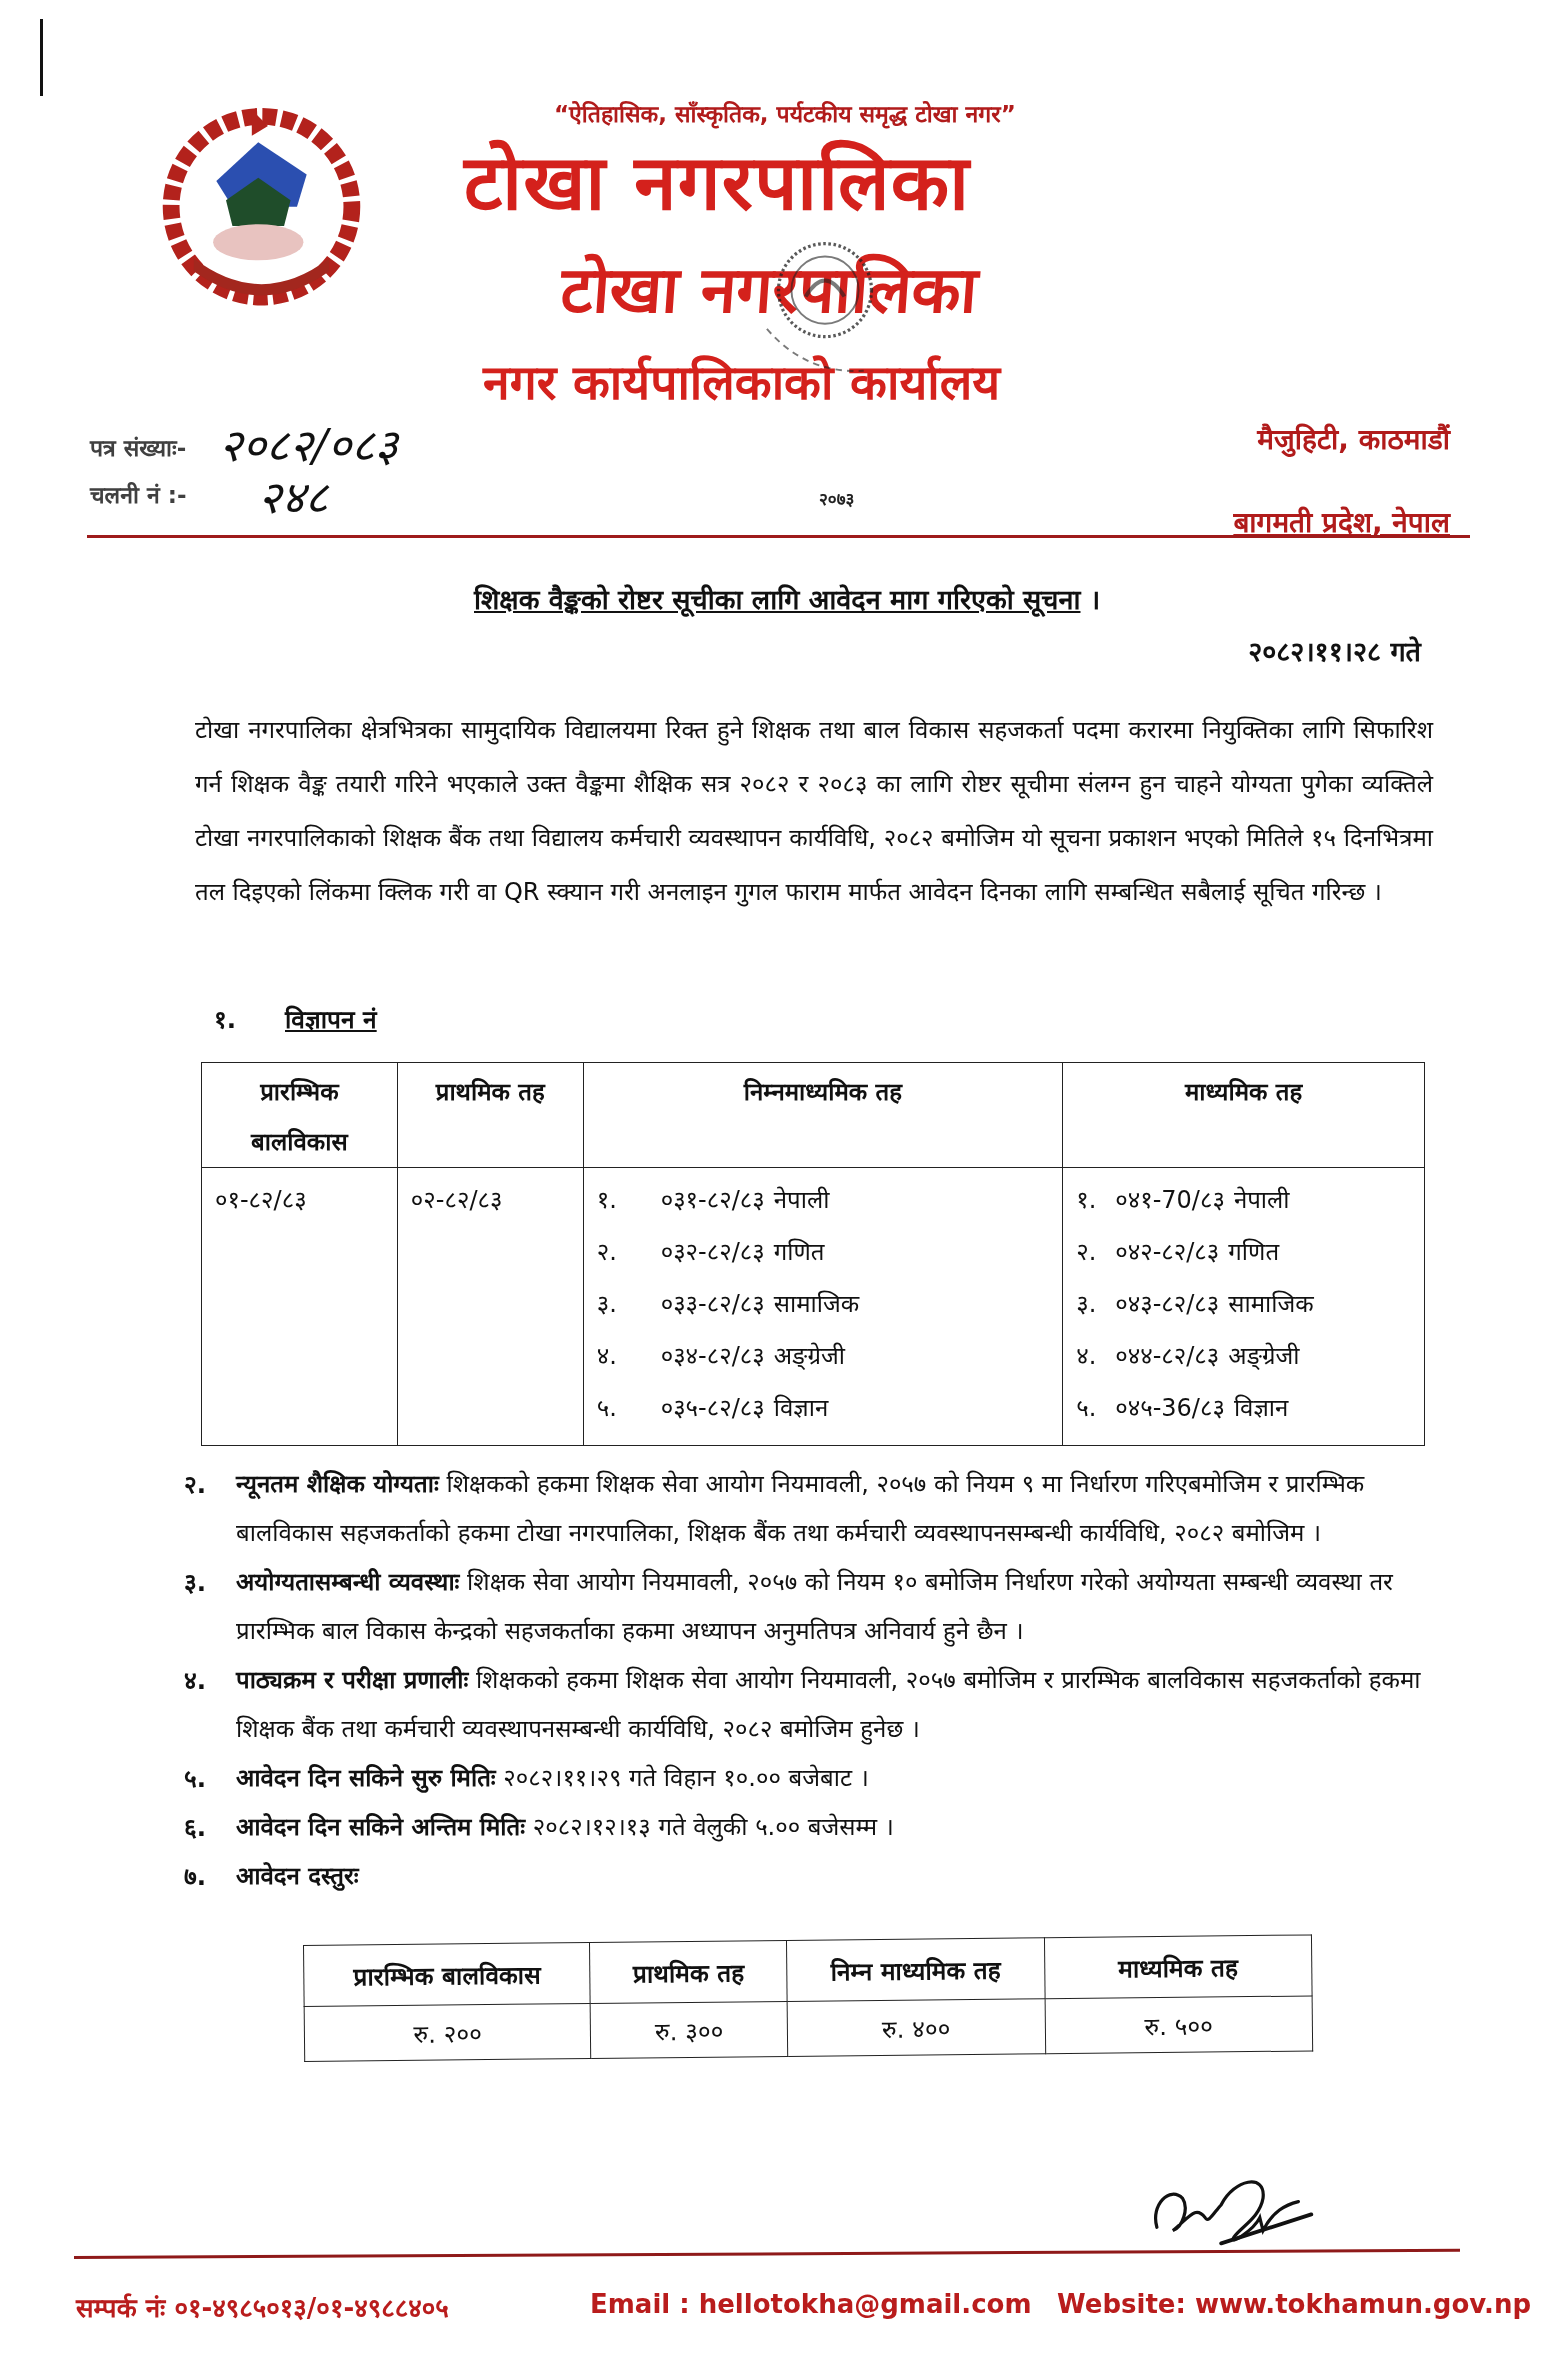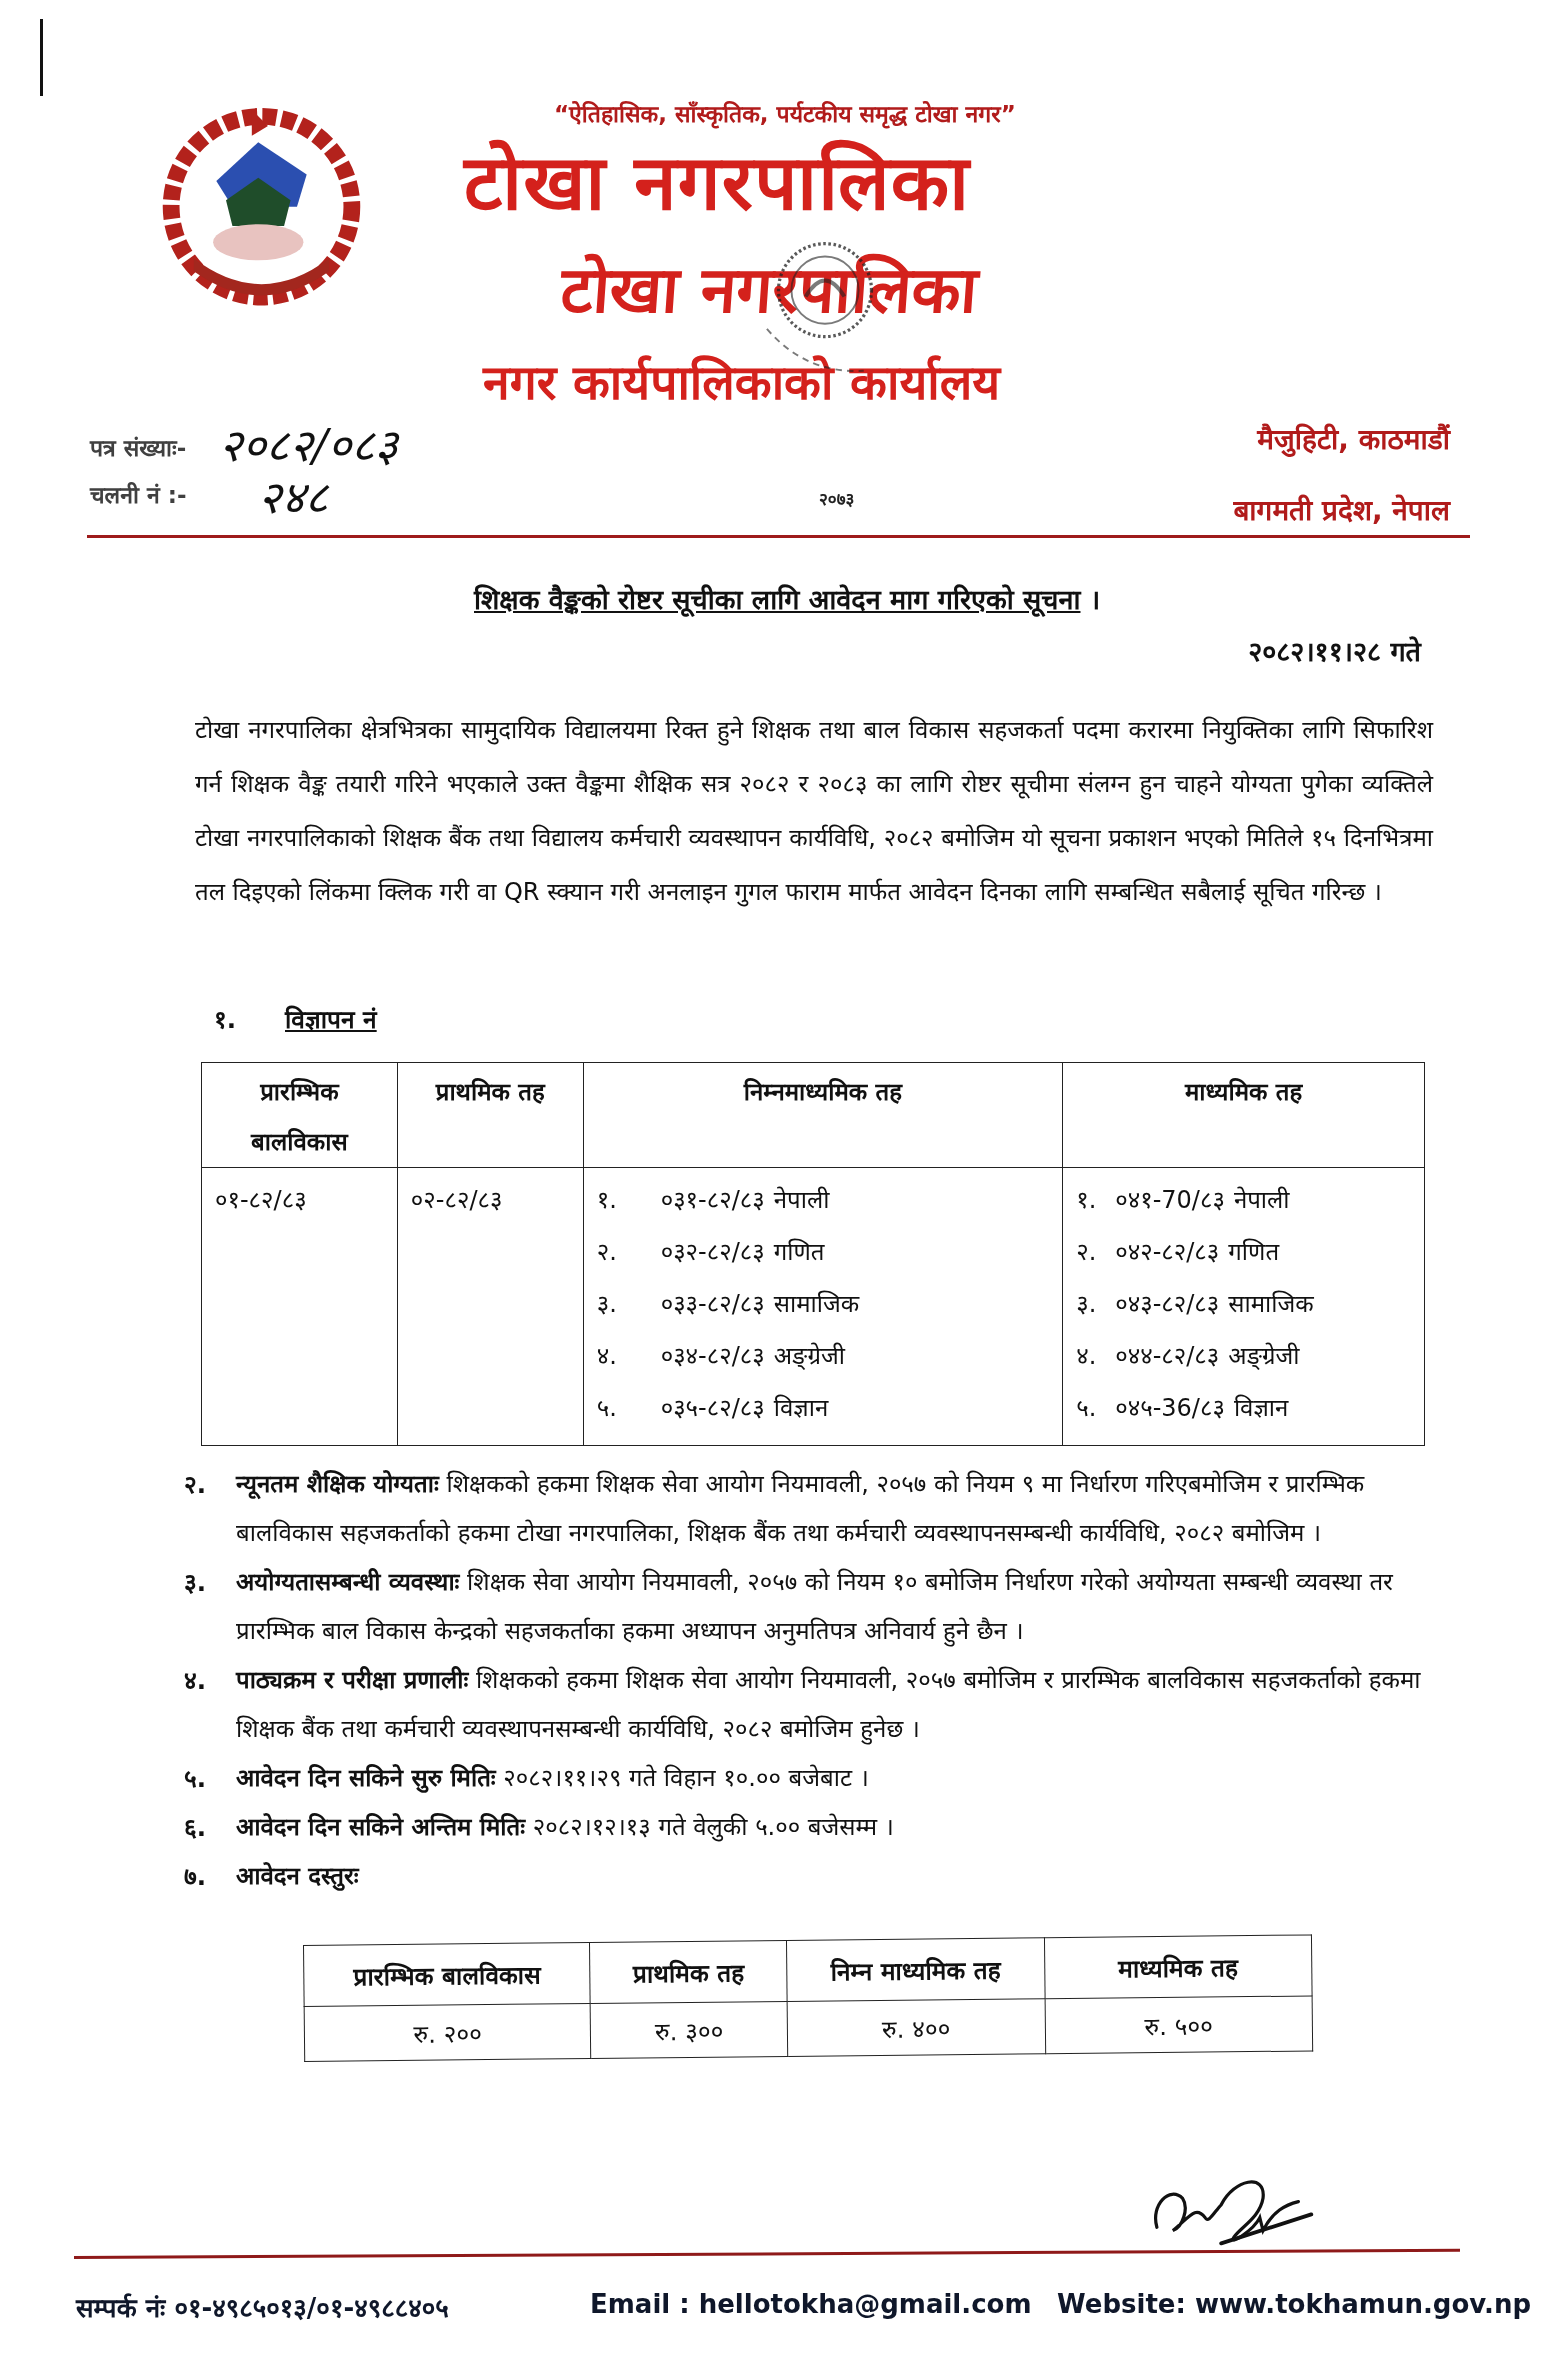--- a/index.html
+++ b/index.html
@@ -25,21 +25,21 @@
 
   .ref-label { font-size: 23px; font-weight: bold; color: #404040; white-space: nowrap; }
   .handwritten { font-family: "DejaVu Serif", serif; font-size: 45px; color: #111; white-space: nowrap; font-style: italic; }
   #ref-letter-label { left: 90px; top: 431px; }
   #ref-letter-value { left: 219px; top: 413px; }
   #ref-dispatch-label { left: 90px; top: 478px; }
   #ref-dispatch-value { left: 258px; top: 465px; }
 
   .addr { font-size: 28px; font-weight: bold; color: #b11b1b; white-space: nowrap; text-align: right; right: 97px; }
   #addr-line1 { top: 419px; }
-  #addr-line2 { top: 490px; }
+  #addr-line2 { top: 502px; text-decoration: underline; }
 
   #header-rule { left: 87px; top: 535px; width: 1383px; height: 3.2px; background: #9e1b1b; }
 
   #notice-title { left: 474px; top: 580px; font-size: 27px; font-weight: bold; white-space: nowrap; }
   #notice-title .u { text-decoration: underline; }
   #notice-date { right: 126px; top: 632px; font-size: 27px; font-weight: bold; white-space: nowrap; text-align: center; }
 
   #intro { left: 195px; top: 703px; width: 1238px; font-size: 24px; line-height: 54px; text-align: justify; text-align-last: left; }
 
   #section1-heading { left: 206px; top: 1002px; font-size: 24.5px; font-weight: bold; white-space: nowrap; margin-left: 8px; }
@@ -60,21 +60,21 @@
   .item .k { font-weight: bold; }
 
   #fee-table { left: 303px; top: 1945px; width: 1009px; font-size: 24.5px; transform: rotate(-0.6deg); transform-origin: left top; }
   #fee-table th, #fee-table td { border: 1.9px solid #222; text-align: center; }
   #fee-table th { font-weight: bold; height: 58px; }
   #fee-table td { height: 52px; }
 
   #signature { left: 1144px; top: 2166px; width: 193px; height: 84px; }
 
   #footer-rule { left: 74px; top: 2256px; width: 1386px; height: 3.2px; background: #8f1a1a; transform: rotate(-0.3deg); transform-origin: left top; }
-  .foot { top: 2289px; font-size: 26px; font-weight: bold; color: #0f172a; white-space: nowrap; }
+  .foot { top: 2289px; font-size: 26px; font-weight: bold; color: #b91c1c; white-space: nowrap; }
   #footer-phone { left: 76px; }
   #footer-email { left: 590px; }
   #footer-website { left: 1057px; }
 </style>
 </head>
 <body>
 
 <div class="abs" id="scan-mark"></div>
 
 <svg class="abs" id="emblem" viewBox="0 0 330 330">

